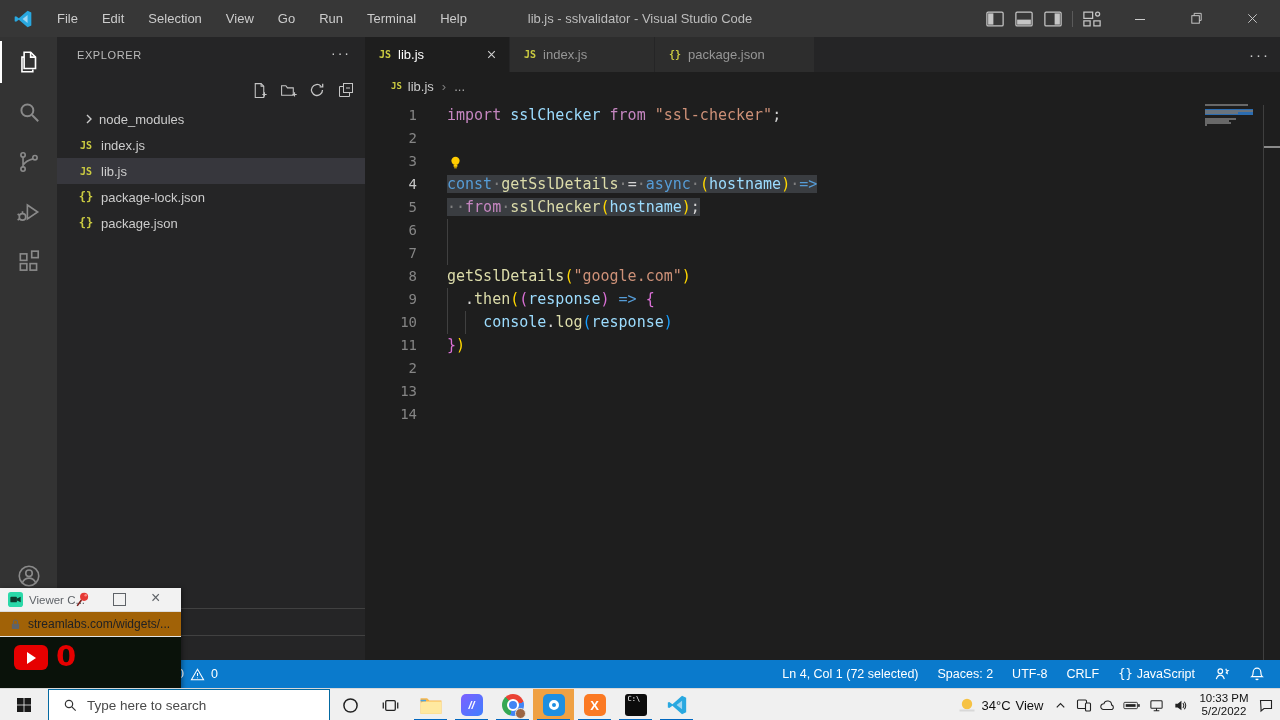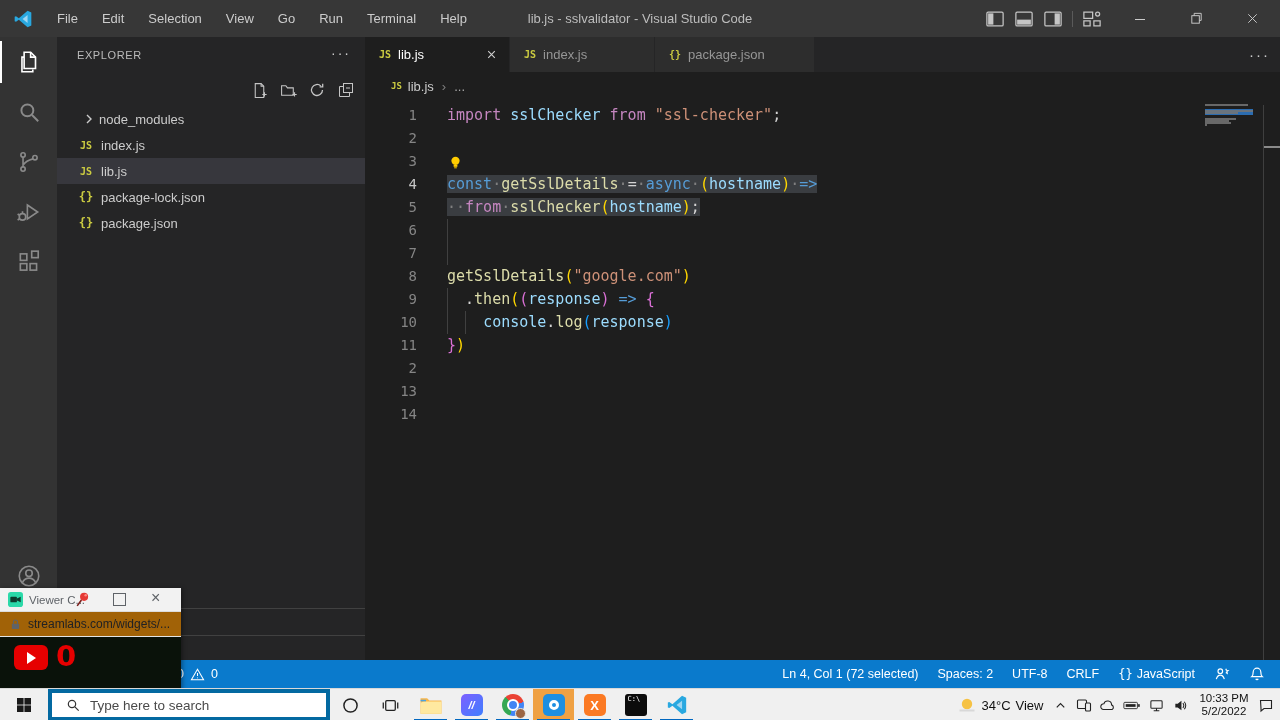--- a/index.html
+++ b/index.html
@@ -117,21 +117,21 @@
   .yt-badge { position:absolute; left:14px; top:8px; width:34px; height:25px; background:#e60000; border-radius:6px;
     display:flex; align-items:center; justify-content:center; }
   .yt-tri { width:0; height:0; border-left:9px solid #ffffff; border-top:6px solid transparent; border-bottom:6px solid transparent; }
   .yt-count { position:absolute; left:56px; top:2px; font-size:29px; font-weight:bold; color:#e60000;
     font-family:"DejaVu Sans", sans-serif; }
 
   
   #taskbar { position:absolute; left:0; top:688px; width:1280px; height:32px; background:#f0f0f0;
     border-top:1px solid #d9d9d9; z-index:60; }
   #start-btn { position:absolute; left:0; top:0; width:48px; height:32px; display:flex; align-items:center; justify-content:center; }
-  #search-box { position:absolute; left:48px; top:0; width:282px; height:32px; background:#ffffff; border:4px solid #0369a1;
+  #search-box { position:absolute; left:48px; top:0; width:282px; height:32px; background:#ffffff; border:1px solid #0369a1;
     display:flex; align-items:center; }
   #search-box .icon { width:16px; height:16px; margin-left:13px; color:#333; }
   #search-box .ph { margin-left:9px; font-size:13.5px; color:#4a4a4a; }
   .tb-btn { position:absolute; top:0; width:40px; height:32px; display:flex; align-items:center; justify-content:center; }
   #taskbar-apps { position:absolute; left:410px; top:0; display:flex; }
   .app-slot { position:relative; width:41px; height:32px; display:flex; align-items:center; justify-content:center; }
   .app-slot.active { background:#efa143; }
   .app-slot::after { content:""; position:absolute; left:4px; right:4px; bottom:0; height:2px; background:#0067c0; }
   
   .fx-svg { width:22px; height:19px; }

